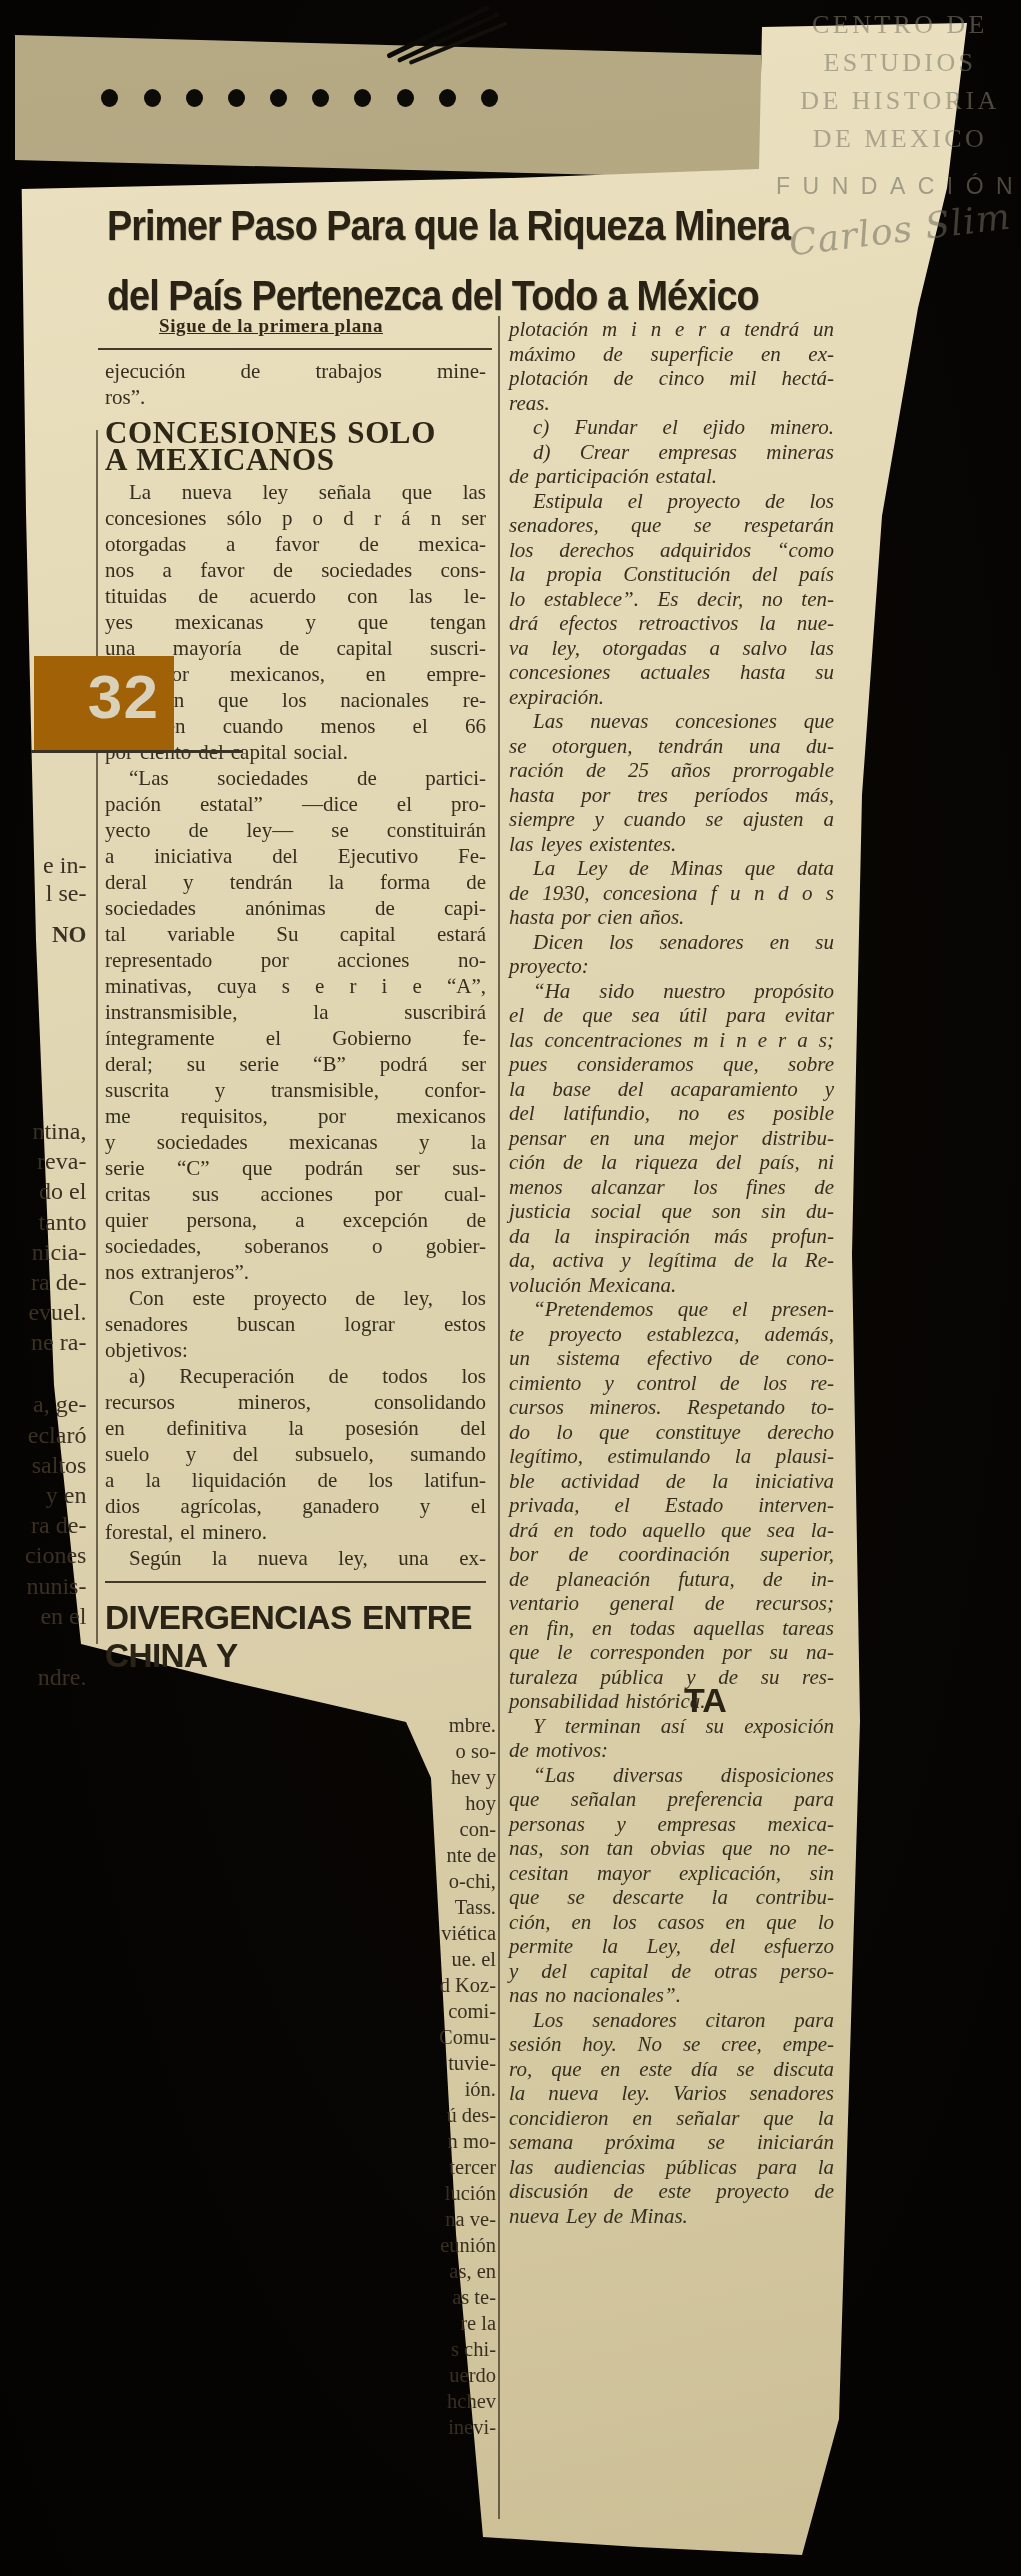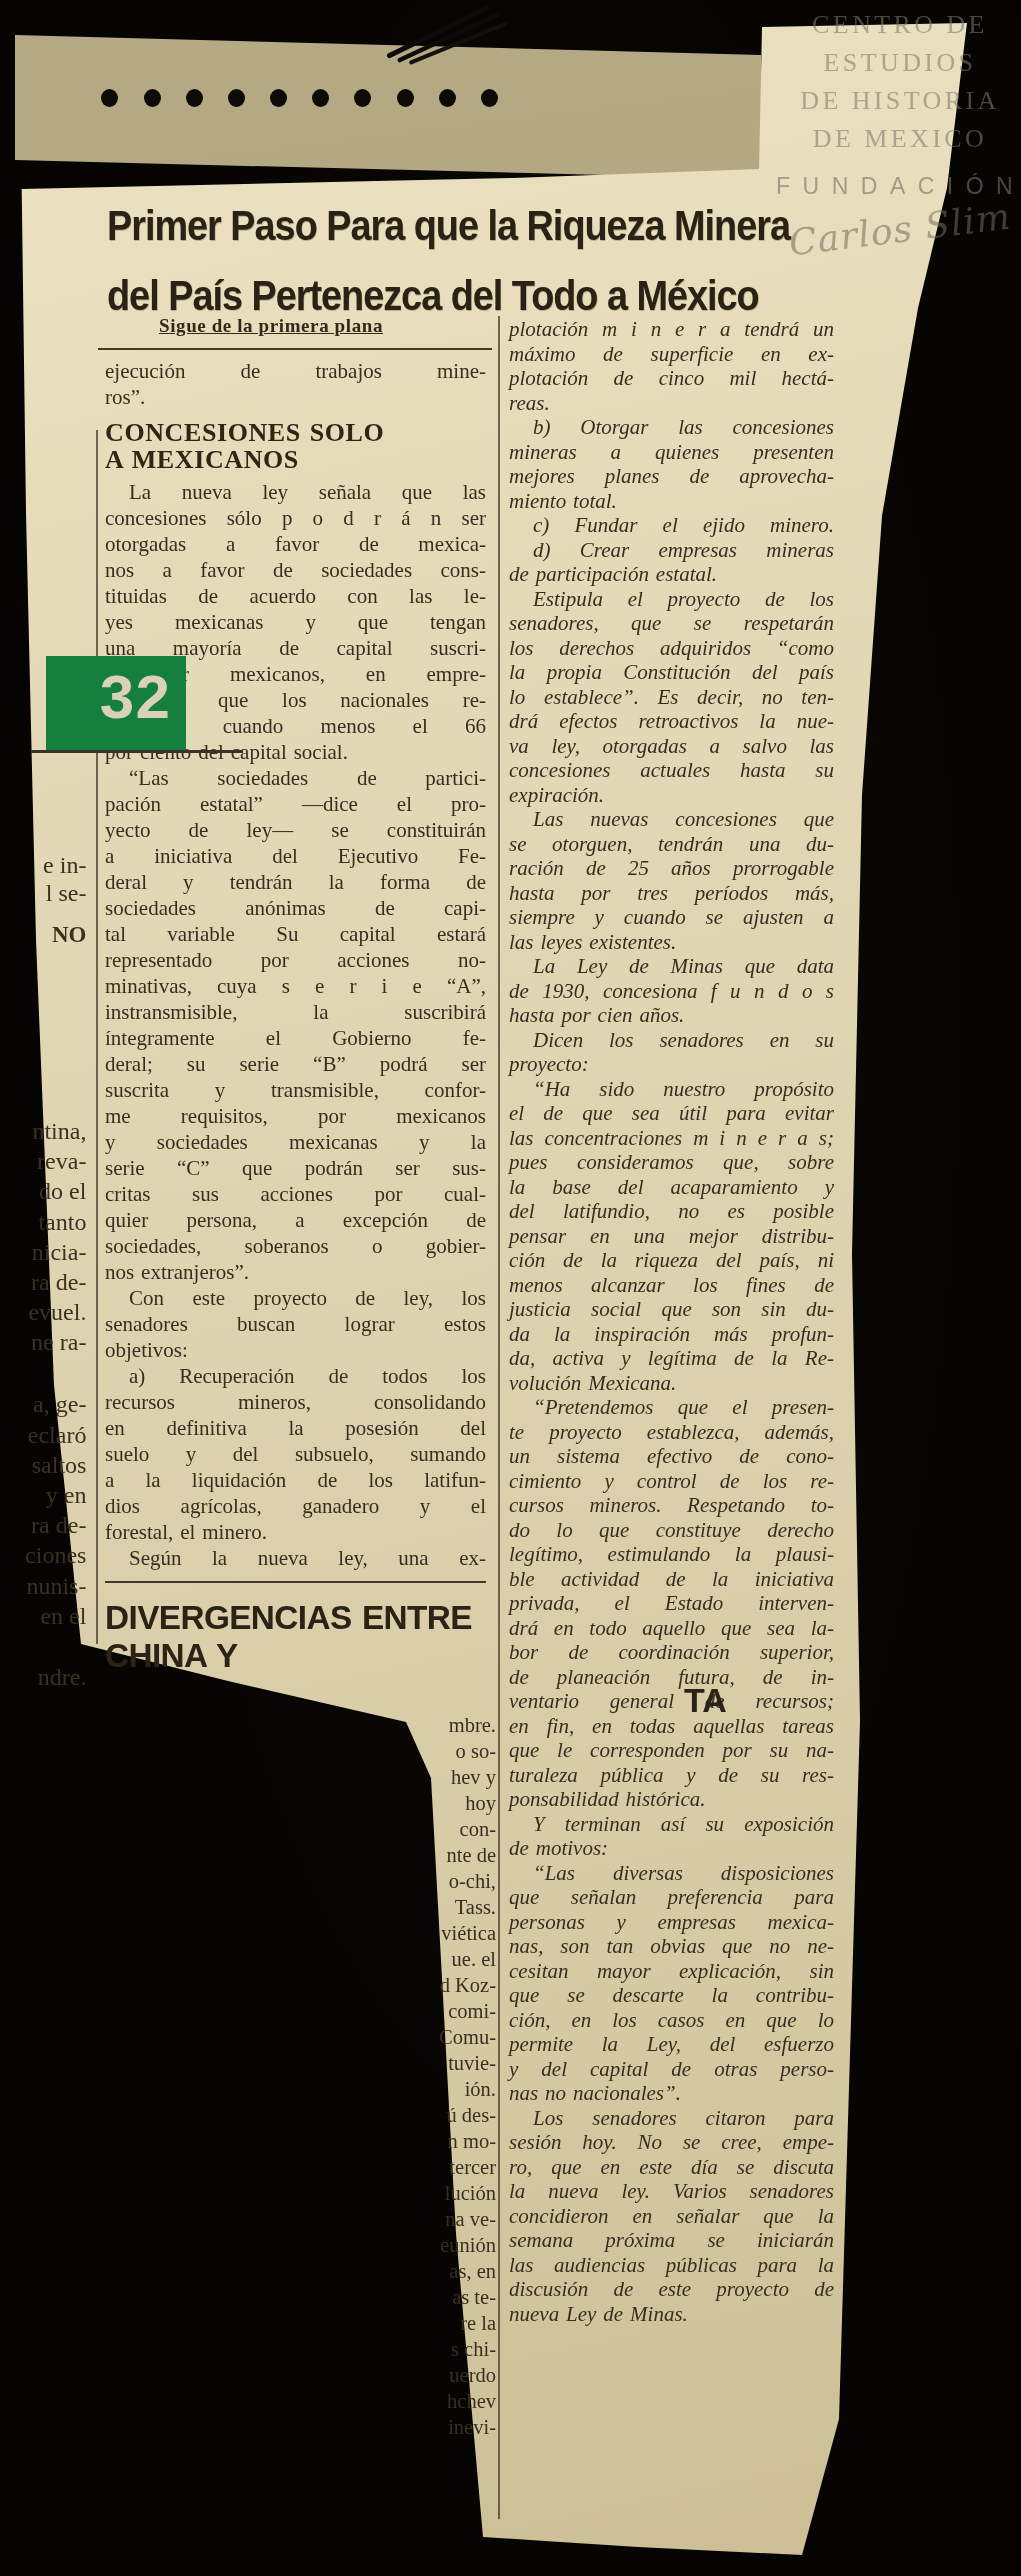--- a/index.html
+++ b/index.html
@@ -43,31 +43,31 @@
   .vrule{position:absolute;width:1.7px;background:rgba(70,60,45,.75);}
   .vrule-left{left:96px;top:430px;height:1214px;}
   .vrule-center{left:498px;top:316px;height:2203px;}
   
   .col{position:absolute;font-size:21px;word-spacing:.08em;}
   .col-left{left:105px;top:358px;width:381px;line-height:26px;}
   .col-right{left:509px;top:317px;width:325px;line-height:24.5px;font-style:italic;}
   .ln{text-align:justify;text-align-last:justify;white-space:normal;}
   .ln.last{text-align-last:left;}
   .ln.ind{text-indent:24px;}
-  .blk.h2{font-weight:700;font-size:26px;line-height:27px;letter-spacing:0.6px;margin:9px 0 5.7px 0;color:#2e2616;}
+  .blk.h2{font-weight:700;font-size:31px;line-height:27px;letter-spacing:0.6px;margin:9px 0 5.7px 0;color:#2e2616;}
   .blk.h2 .ln, .blk.h1sans .ln{text-align:left;text-align-last:left;}
   .blk.h1sans{
     font-family:"Liberation Sans",sans-serif;font-weight:700;font-size:34px;line-height:38px;
     letter-spacing:-0.6px;margin-top:15px;color:#2b2416;transform:scaleX(.98);transform-origin:left top;
   }
   .blk.rule{height:2.3px;margin-top:10.3px;background:#43392a;}
   
   .edge-frag{position:absolute;left:19.4px;width:67px;text-align:right;font-size:24px;color:#3a3122;}
   .edge-frag.b{font-weight:700;font-size:23px;}
-  .pagebox{position:absolute;left:46px;top:656px;width:140px;height:97px;background:#15803d;}
+  .pagebox{position:absolute;left:34px;top:656px;width:140px;height:97px;background:#a16207;}
   .pagebox span{
     position:absolute;right:15px;top:4.6px;font-family:"Liberation Sans",sans-serif;
     font-weight:700;font-size:62px;color:#d9d1b9;letter-spacing:1.1px;
   }
   .pagebox-rule{position:absolute;left:31px;top:750px;width:212px;height:2.8px;background:#3a3226;}
   
   .frag-strip{position:absolute;left:392px;top:1712px;width:104px;text-align:right;font-size:20.5px;line-height:26px;color:#392f20;}
   .ta-frag{
     position:absolute;left:684px;top:1681px;font-family:"Liberation Sans",sans-serif;
     font-weight:700;font-size:34px;color:#2b2416;
@@ -188,26 +188,20 @@
         <div class="ln">DIVERGENCIAS ENTRE</div>
         <div class="ln">CHINA Y</div>
       </div>
     </div>
   <div class="col col-right">
       <div class="blk p">
         <div class="ln">plotación m i n e r a tendrá un</div>
         <div class="ln">máximo de superficie en ex-</div>
         <div class="ln">plotación de cinco mil hectá-</div>
         <div class="ln last">reas.</div>
-      </div>
-      <div class="blk p">
-        <div class="ln ind">b) Otorgar las concesiones</div>
-        <div class="ln">mineras a quienes presenten</div>
-        <div class="ln">mejores planes de aprovecha-</div>
-        <div class="ln last">miento total.</div>
       </div>
       <div class="blk p">
         <div class="ln ind">c) Fundar el ejido minero.</div>
       </div>
       <div class="blk p">
         <div class="ln ind">d) Crear empresas mineras</div>
         <div class="ln last">de participación estatal.</div>
       </div>
       <div class="blk p">
         <div class="ln ind">Estipula el proyecto de los</div>

